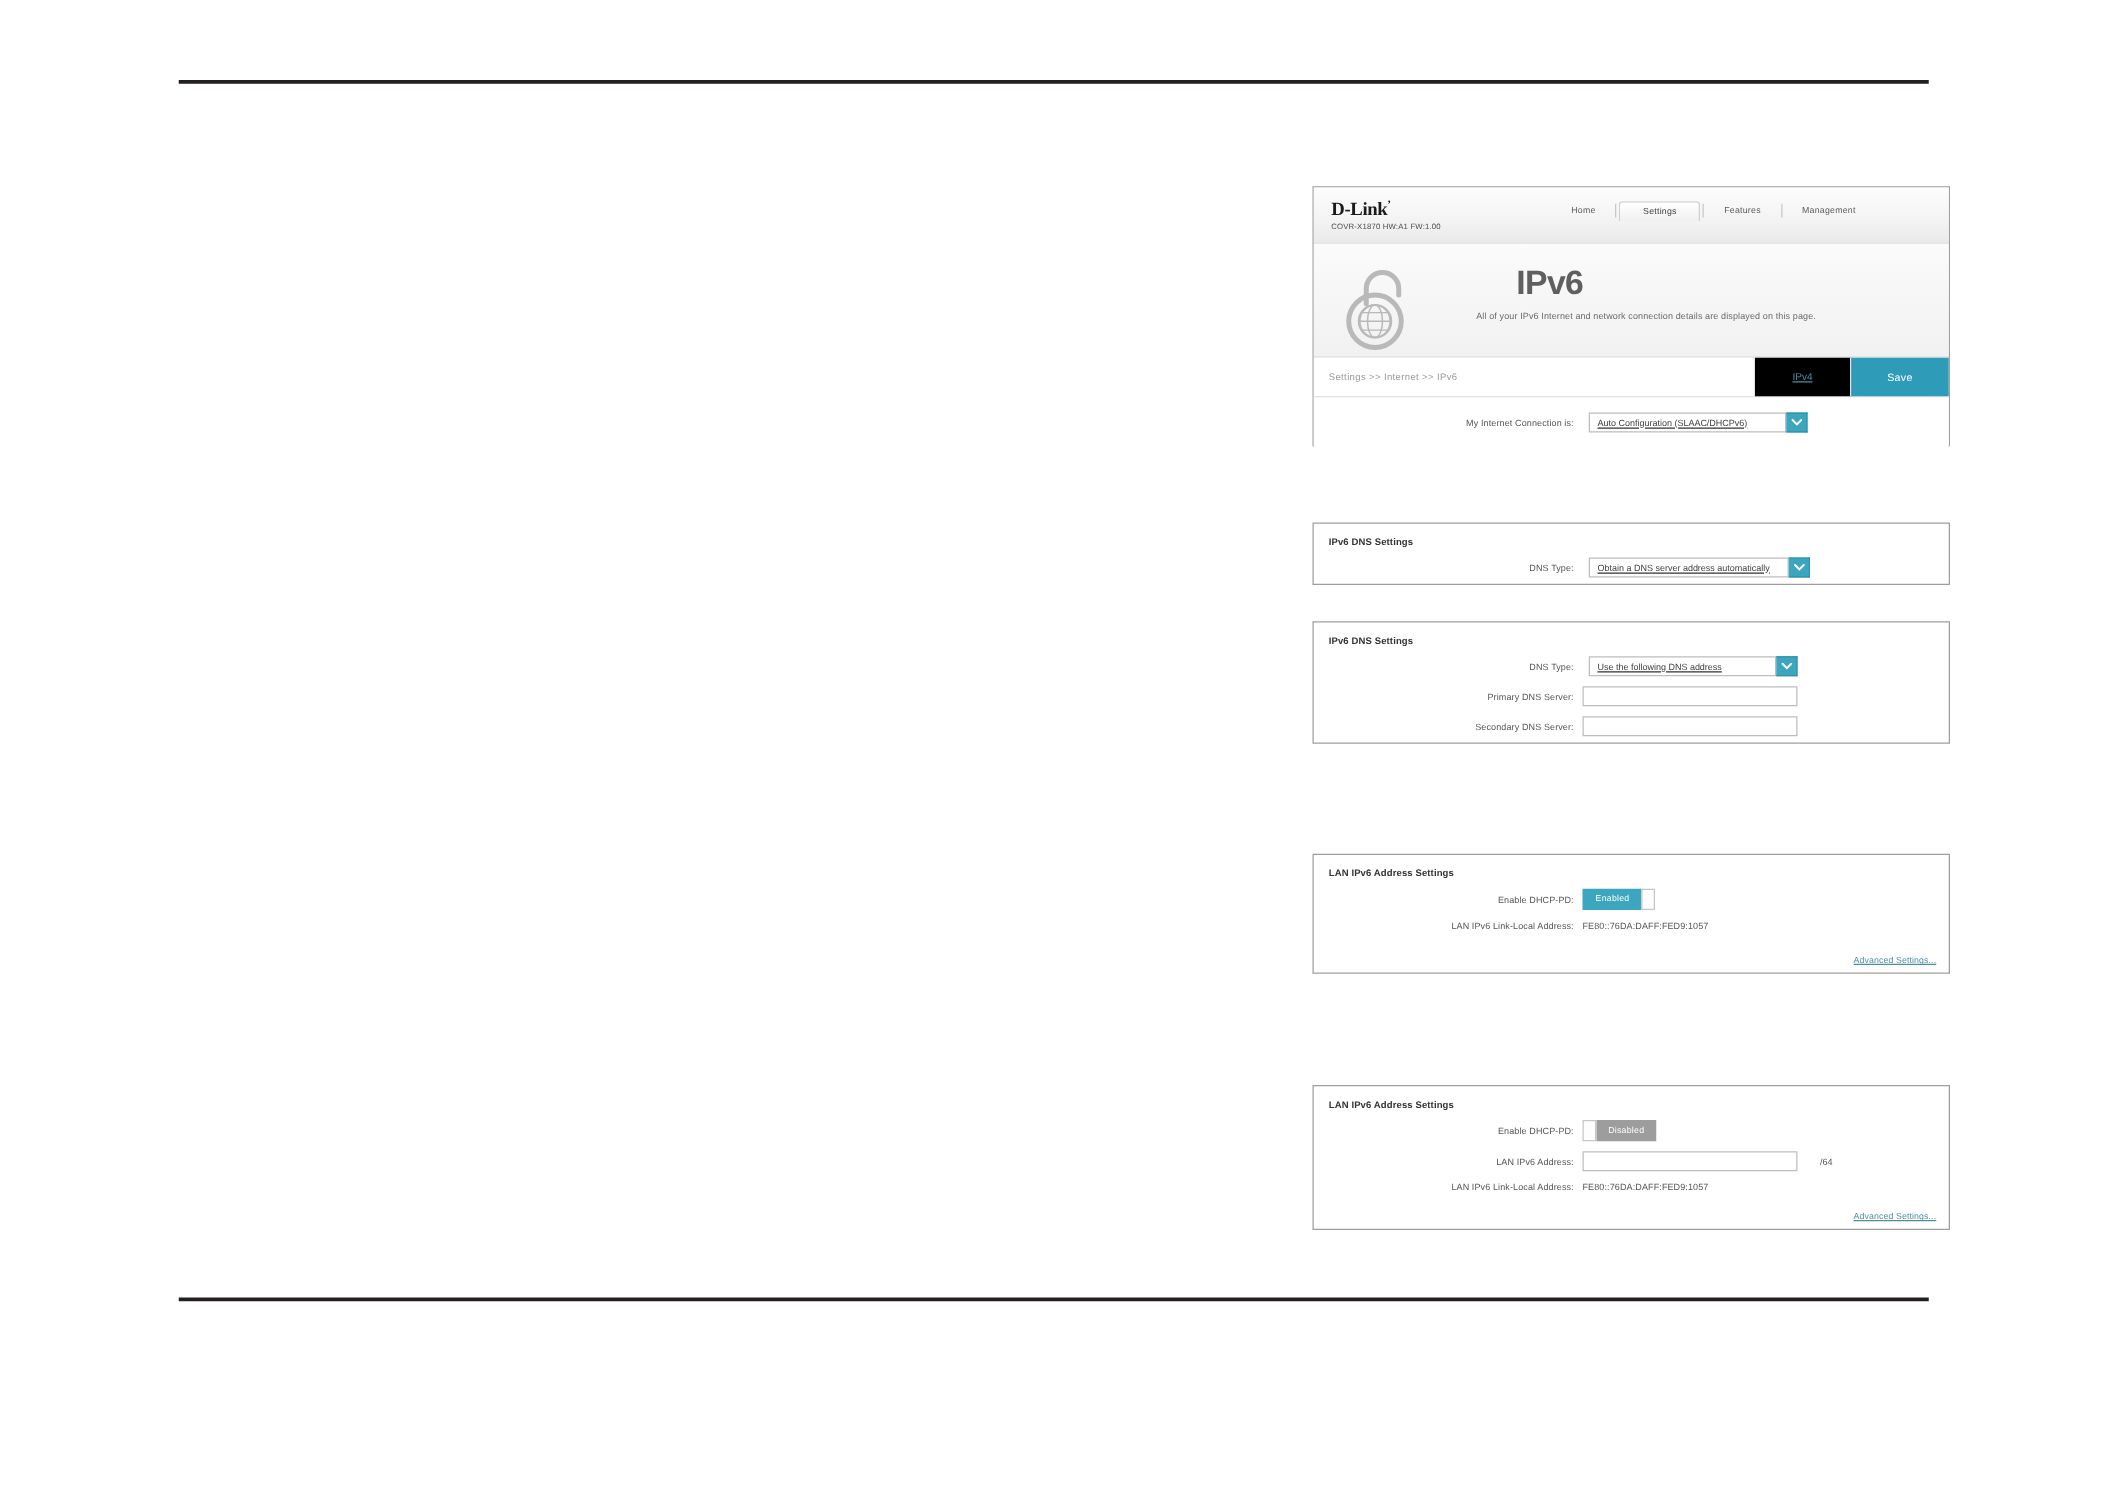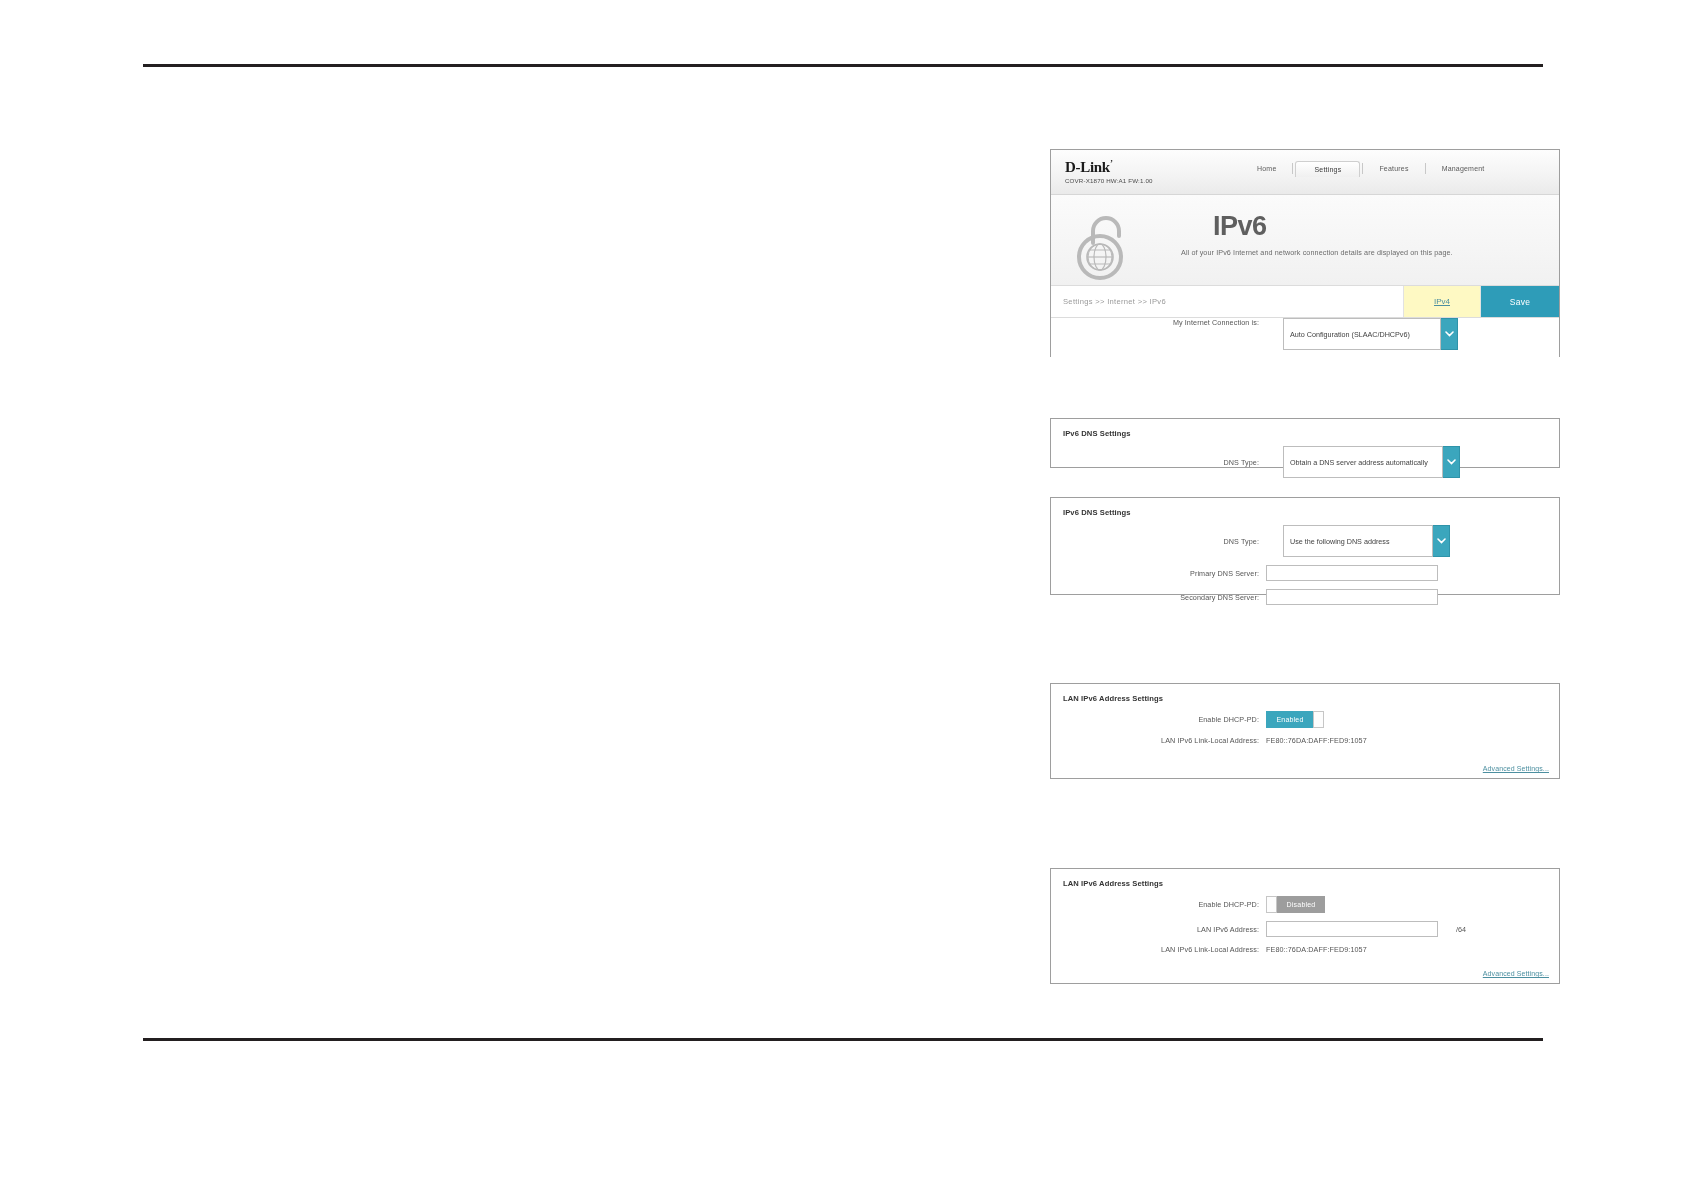--- a/index.html
+++ b/index.html
@@ -148,57 +148,58 @@
     border-right: 1px solid #e2e2e2;
   }
   .ipv4-tab {
     width: 76px;
     display: flex;
     align-items: center;
     justify-content: center;
     font-size: 8px;
     color: #4c8fa0;
     text-decoration: underline;
-    background: #fef9c3;
+    background: #000000;
     border-right: 1px solid #e2e2e2;
   }
   .save-btn {
     width: 78px;
     display: flex;
     align-items: center;
     justify-content: center;
     background: #2e9cb8;
     color: #ffffff;
     font-size: 8.5px;
     letter-spacing: 0.3px;
     text-align: right;
   }
 
   .conn-row {
     height: 40px;
     display: flex;
-    align-items: flex-start;
+    align-items: center;
     justify-content: flex-start;
     padding-left: 0;
     background: #ffffff;
   }
 
   
   .form-label {
     font-size: 7.2px;
     color: #555555;
     text-align: right;
     letter-spacing: 0.1px;
     white-space: nowrap;
   }
   .select-wrap {
     display: flex;
     align-items: stretch;
-    height: 32px;
-    margin-left: 24px;
+    height: 16px;
+    margin-left: 12px;
+    text-decoration: underline;
   }
   .select-box {
     border: 1px solid #bdbdbd;
     background: #ffffff;
     display: flex;
     align-items: center;
     padding: 0 6px;
     font-size: 7.2px;
     color: #3f3f3f;
     box-sizing: border-box;

